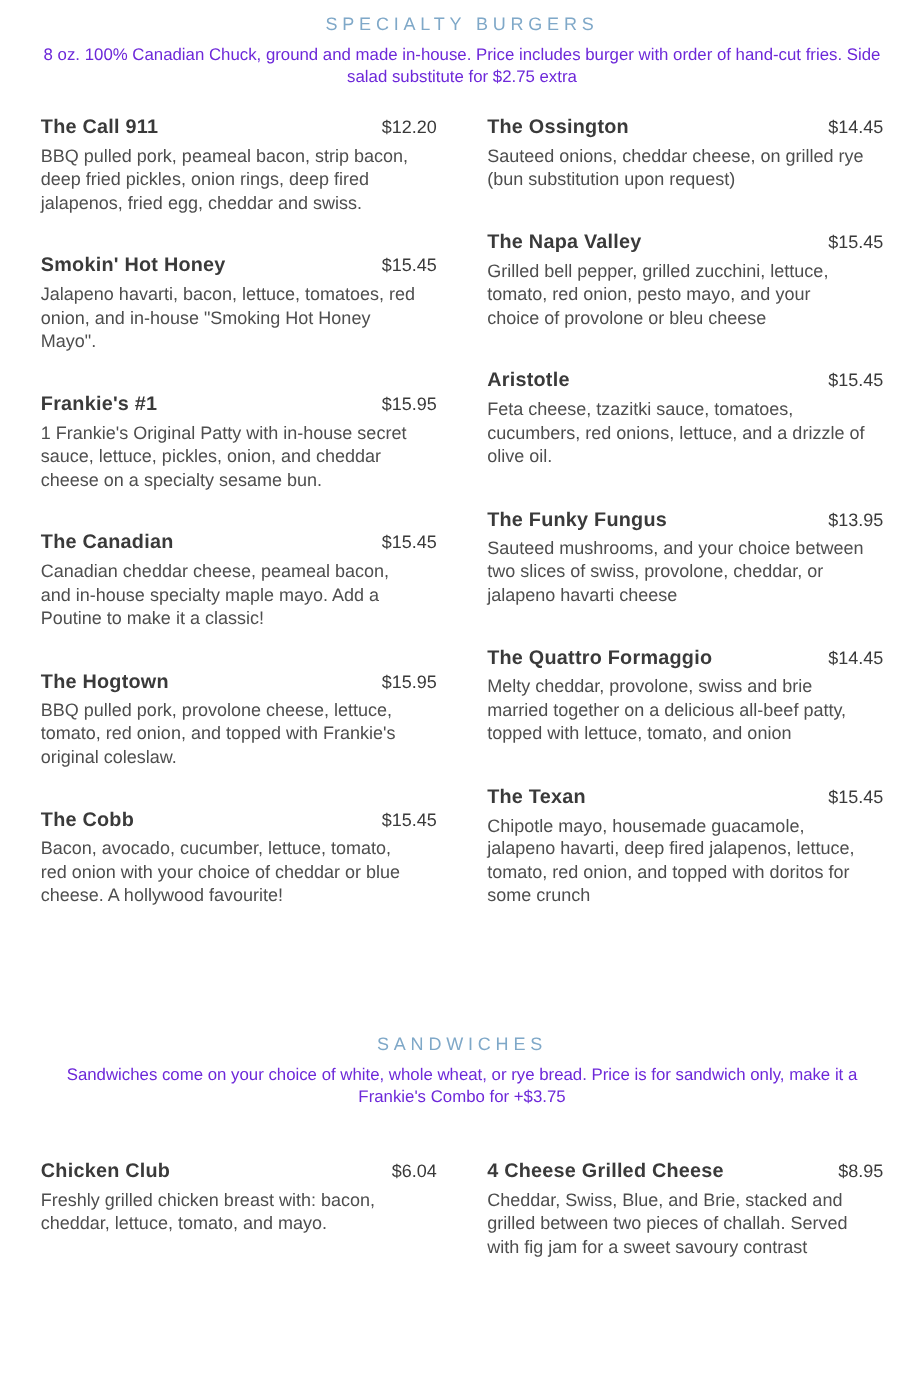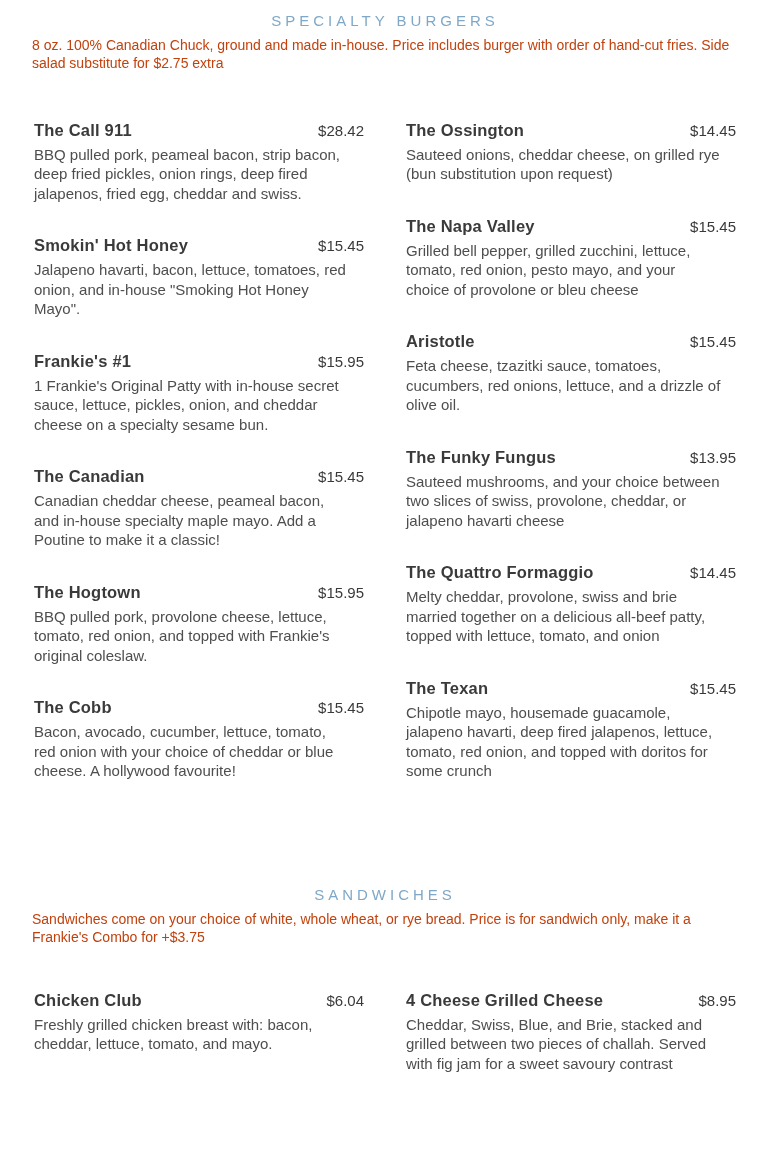--- a/index.html
+++ b/index.html
@@ -14,32 +14,33 @@
   .menu-page { width: 770px; height: 1149px; padding-top: 12px; background: #ffffff; }
 
   .section-title {
     text-align: center;
     font-size: 15px;
     font-weight: 400;
     letter-spacing: 4px;
     color: #7fa8c8;
   }
   .section-subtitle {
+    text-align: center;
     font-size: 14px;
-    color: #c2410c;
+    color: #6d28d9;
     line-height: 1.32;
     max-width: 706px;
     margin: 7px auto 0;
   }
 
   .menu-grid {
     display: flex;
     justify-content: space-between;
     padding: 0 34px;
-    margin-top: 48px;
+    margin-top: 24px;
   }
   .menu-col { width: 330px; }
 
   .menu-item { margin-bottom: 33px; }
   .item-head {
     display: flex;
     justify-content: space-between;
     align-items: baseline;
   }
   .item-name {
@@ -73,21 +74,21 @@
   <section class="section section--burgers">
     <h2 class="section-title">SPECIALTY BURGERS</h2>
     <p class="section-subtitle">8 oz. 100% Canadian Chuck, ground and made in-house. Price includes burger with order of hand-cut fries. Side salad substitute for $2.75 extra</p>
 
     <div class="menu-grid">
       <div class="menu-col">
 
         <div class="menu-item">
           <div class="item-head">
             <span class="item-name">The Call 911</span>
-            <span class="item-price">$28.42</span>
+            <span class="item-price">$12.20</span>
           </div>
           <div class="item-desc">BBQ pulled pork, peameal bacon, strip bacon, deep fried pickles, onion rings, deep fired jalapenos, fried egg, cheddar and swiss.</div>
         </div>
 
         <div class="menu-item">
           <div class="item-head">
             <span class="item-name">Smokin' Hot Honey</span>
             <span class="item-price">$15.45</span>
           </div>
           <div class="item-desc">Jalapeno havarti, bacon, lettuce, tomatoes, red onion, and in-house "Smoking Hot Honey Mayo".</div>

